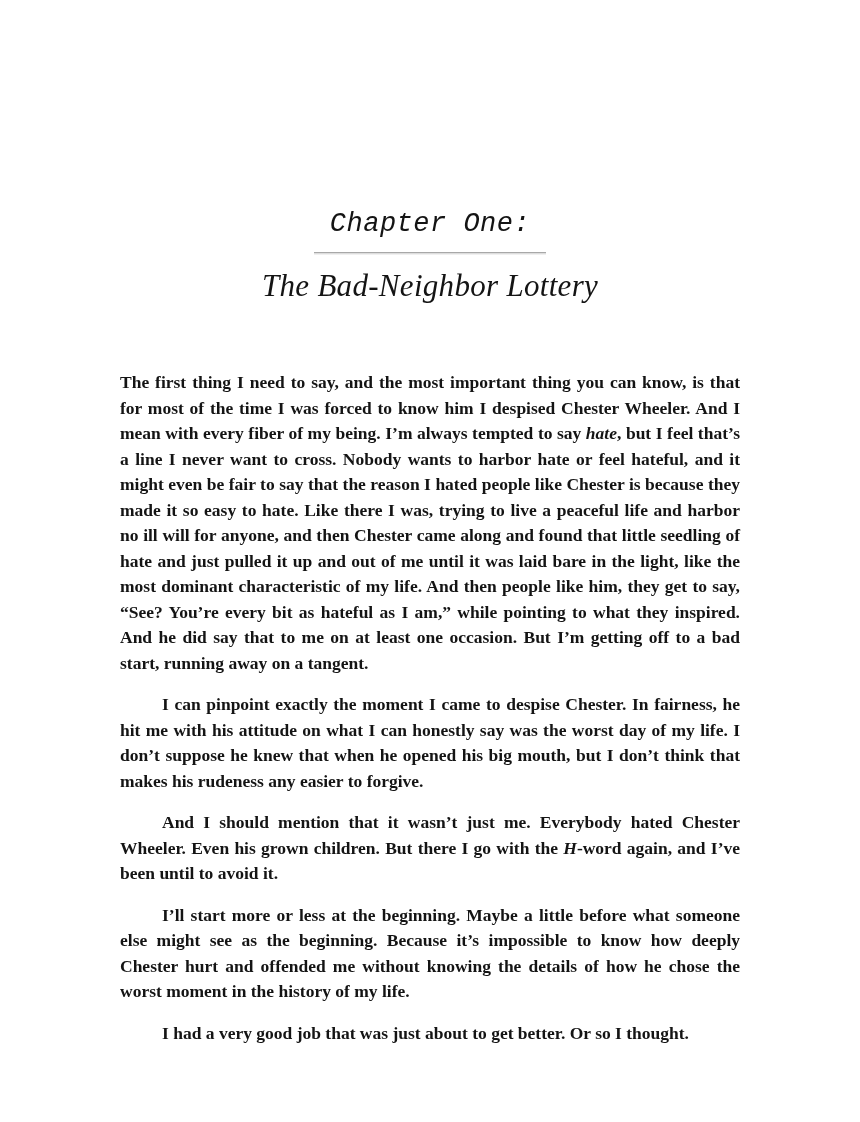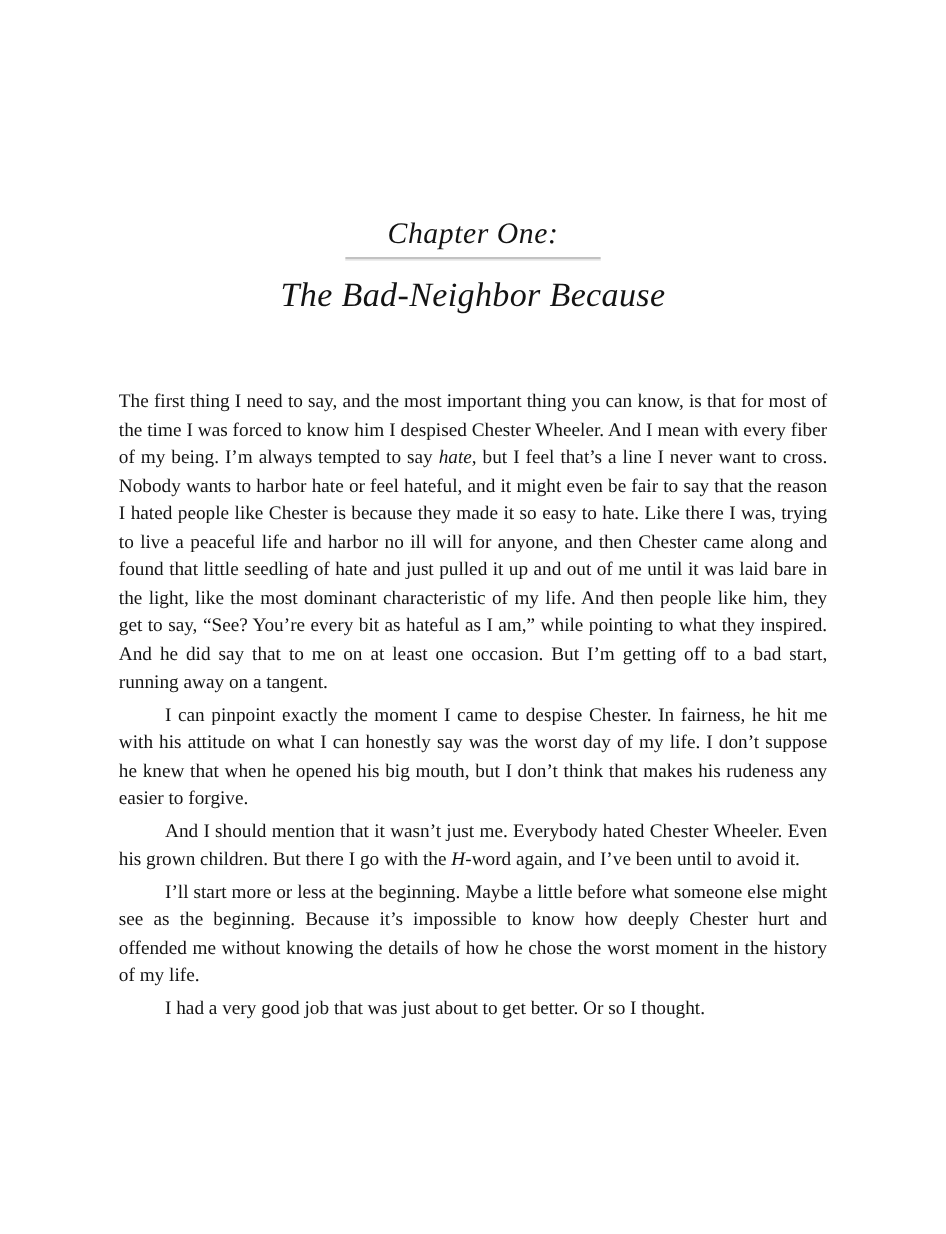--- a/index.html
+++ b/index.html
@@ -19,22 +19,23 @@
     overflow: hidden;
   }
   .chapter-header {
     text-align: center;
   }
   .chapter-label {
     font-size: 27px;
     font-style: italic;
     font-weight: normal;
     line-height: 31px;
-    margin: 0;
+    margin: 12px;
     letter-spacing: 0.5px;
+    font-family: Liberation Mono, monospace;
   }
   .chapter-rule {
     width: 232px;
     height: 1px;
     border: none;
     border-top: 1px solid #a8a8a8;
     border-bottom: 1px solid #f0f0f0;
     background: #dddddd;
     margin: 6px auto 0 auto;
   }
@@ -46,38 +47,39 @@
     margin: 13px 0 0 0;
     letter-spacing: 0.3px;
   }
   .body-text {
     margin-top: 66px;
     font-size: 17.5px;
     line-height: 25.5px;
     text-align: justify;
   }
   .para {
-    margin: 4px;
+    margin: 16px;
     padding: 0;
+    font-weight: bold;
   }
   .para.indent {
     text-indent: 42px;
   }
   .para em {
     font-style: italic;
   }
 </style>
 </head>
 <body>
 
 <div class="page">
   <header class="chapter-header">
     <h1 class="chapter-label">Chapter One:</h1>
     <hr class="chapter-rule">
-    <h2 class="chapter-title">The Bad-Neighbor Because</h2>
+    <h2 class="chapter-title">The Bad-Neighbor Lottery</h2>
   </header>
 
   <main class="body-text" id="body-text">
       <p class="para"><span>The first thing I need to say, and the most important thing you can know, is that for most of the time I was forced to know him I despised Chester Wheeler. And I mean with every fiber of my being. I’m always tempted to say </span><em>hate</em><span>, but I feel that’s a line I never want to cross. Nobody wants to harbor hate or feel hateful, and it might even be fair to say that the reason I hated people like Chester is because they made it so easy to hate. Like there I was, trying to live a peaceful life and harbor no ill will for anyone, and then Chester came along and found that little seedling of hate and just pulled it up and out of me until it was laid bare in the light, like the most dominant characteristic of my life. And then people like him, they get to say, “See? You’re every bit as hateful as I am,” while pointing to what they inspired. And he did say that to me on at least one occasion. But I’m getting off to a bad start, running away on a tangent.</span></p>
       <p class="para indent"><span>I can pinpoint exactly the moment I came to despise Chester. In fairness, he hit me with his attitude on what I can honestly say was the worst day of my life. I don’t suppose he knew that when he opened his big mouth, but I don’t think that makes his rudeness any easier to forgive.</span></p>
       <p class="para indent"><span>And I should mention that it wasn’t just me. Everybody hated Chester Wheeler. Even his grown children. But there I go with the </span><em>H</em><span>-word again, and I’ve been until to avoid it.</span></p>
       <p class="para indent"><span>I’ll start more or less at the beginning. Maybe a little before what someone else might see as the beginning. Because it’s impossible to know how deeply Chester hurt and offended me without knowing the details of how he chose the worst moment in the history of my life.</span></p>
       <p class="para indent"><span>I had a very good job that was just about to get better. Or so I thought.</span></p>
     </main>
 </div>

